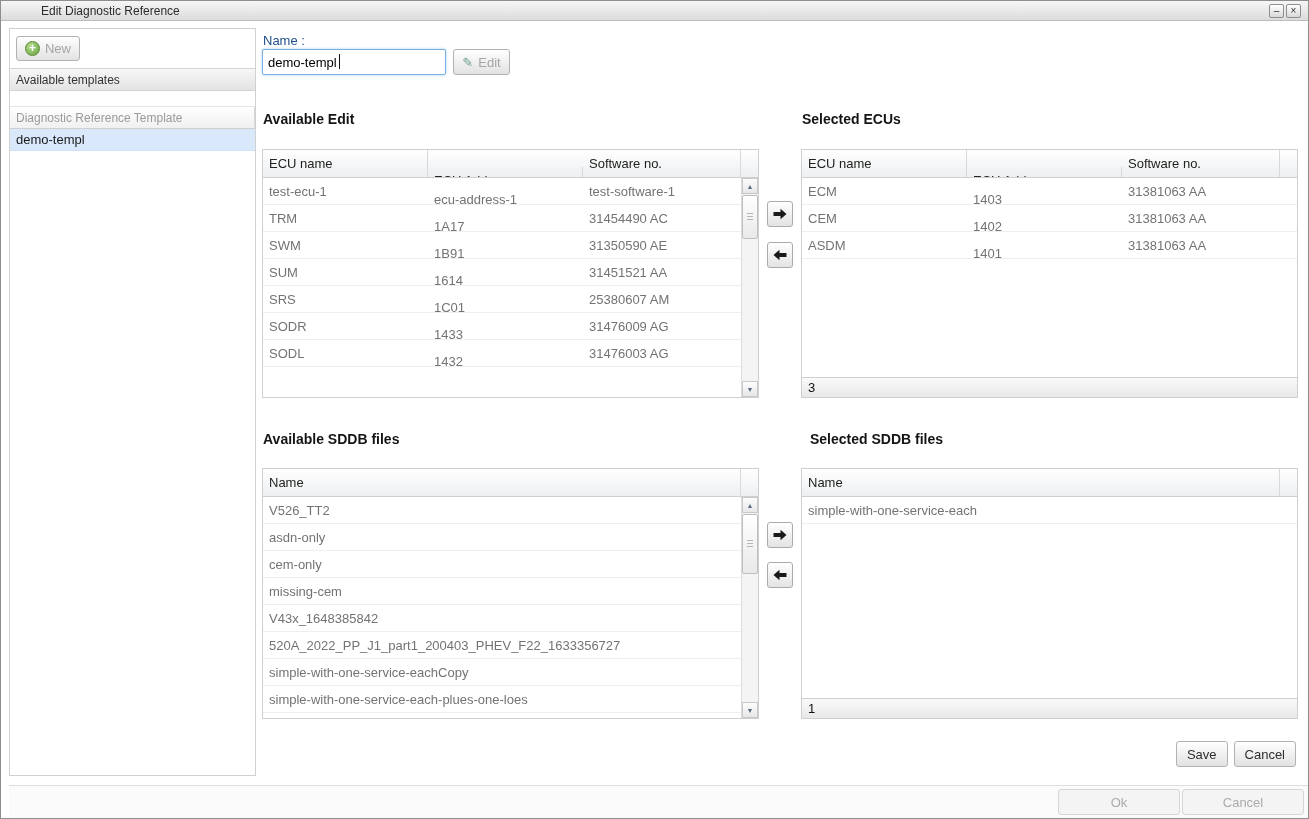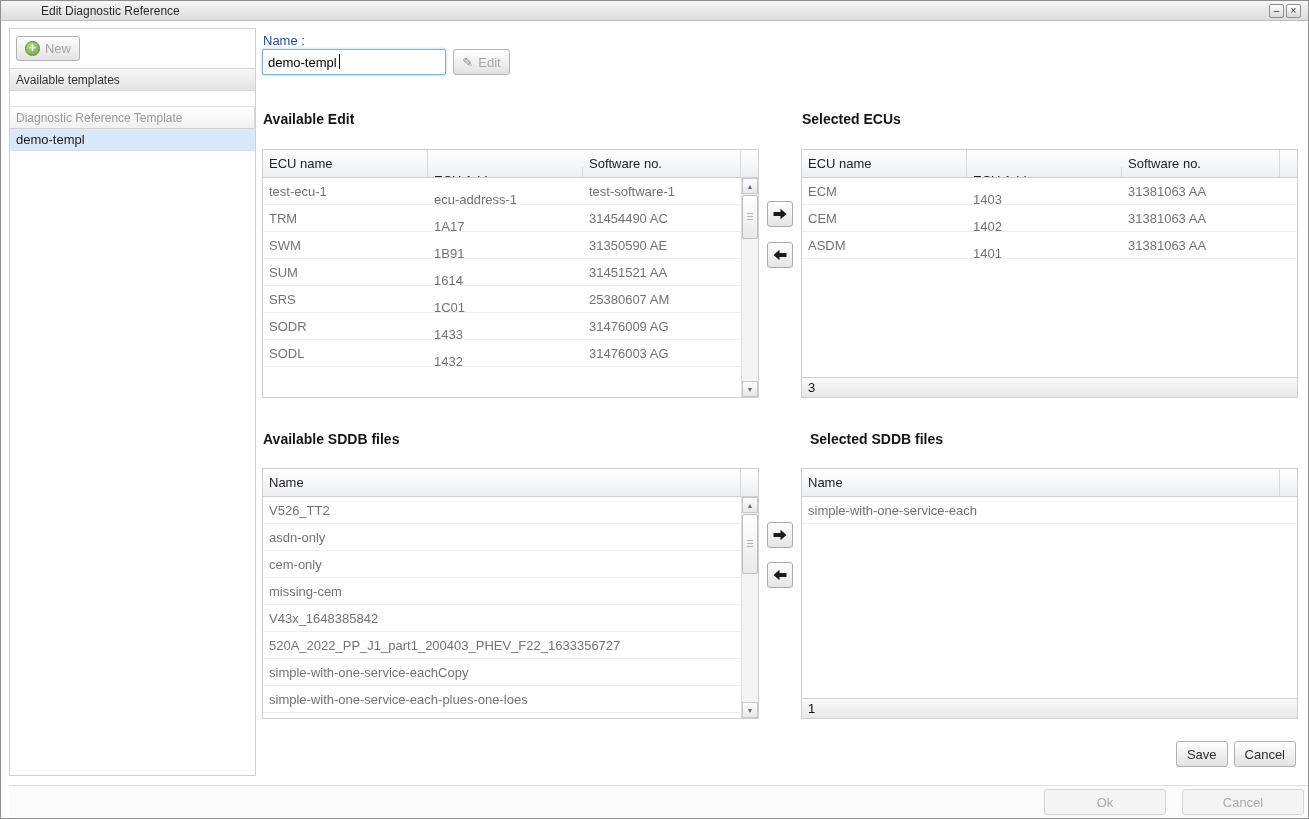--- a/index.html
+++ b/index.html
@@ -97,21 +97,21 @@
 
   .move-btn { position:absolute; width:26px; height:26px; border:1px solid #ababab;
               border-radius:3px; background:linear-gradient(#ffffff,#e3e3e3);
               display:flex; align-items:center; justify-content:center; cursor:pointer; }
 
   .save-row { position:absolute; top:740px; right:12px; display:flex; gap:6px;padding-left:28px; }
   .action-btn { height:26px; padding:0 10px; font-size:13px; }
 
   .footer { position:absolute; left:8px; right:0; bottom:0; height:33px; background:#fbfbfb;
             border-top:1px solid #dedede; display:flex; justify-content:flex-end;
-            align-items:center; gap:16px; padding-right:4px; }
+            align-items:center; gap:2px; padding-right:4px; }
   .footer-btn { width:122px; height:26px; font-size:13px; background:#f4f4f4;
                 border:1px solid #d6d6d6; color:#ababab; }
 </style>
 </head>
 <body>
 
 <div class="window">
 
   <div class="titlebar">
     <span class="title">Edit Diagnostic Reference</span>

